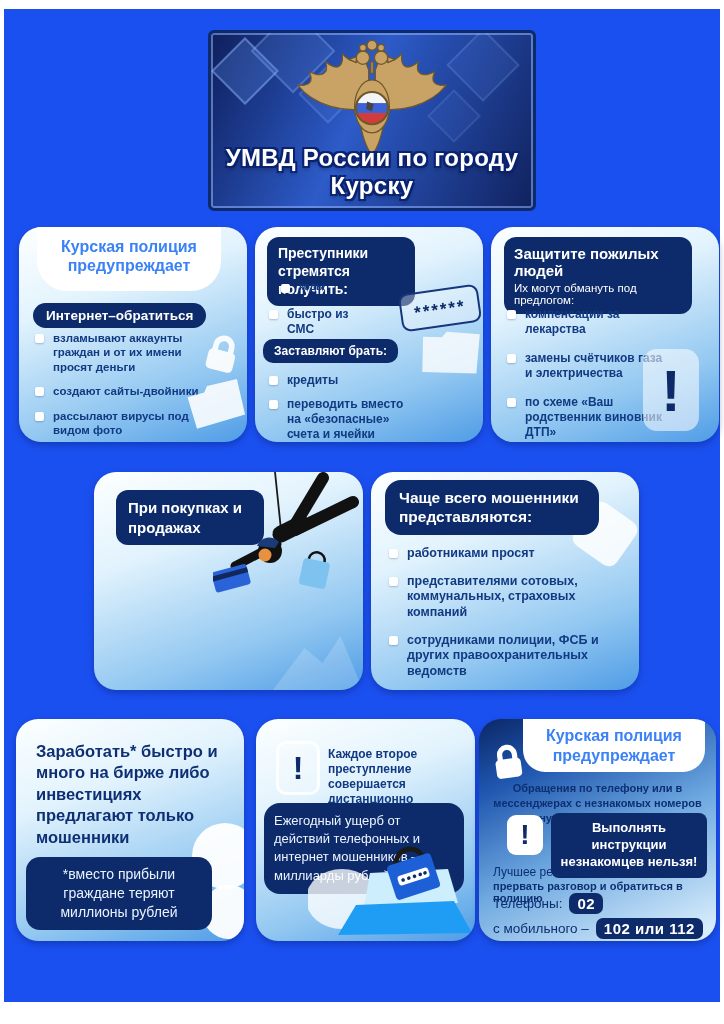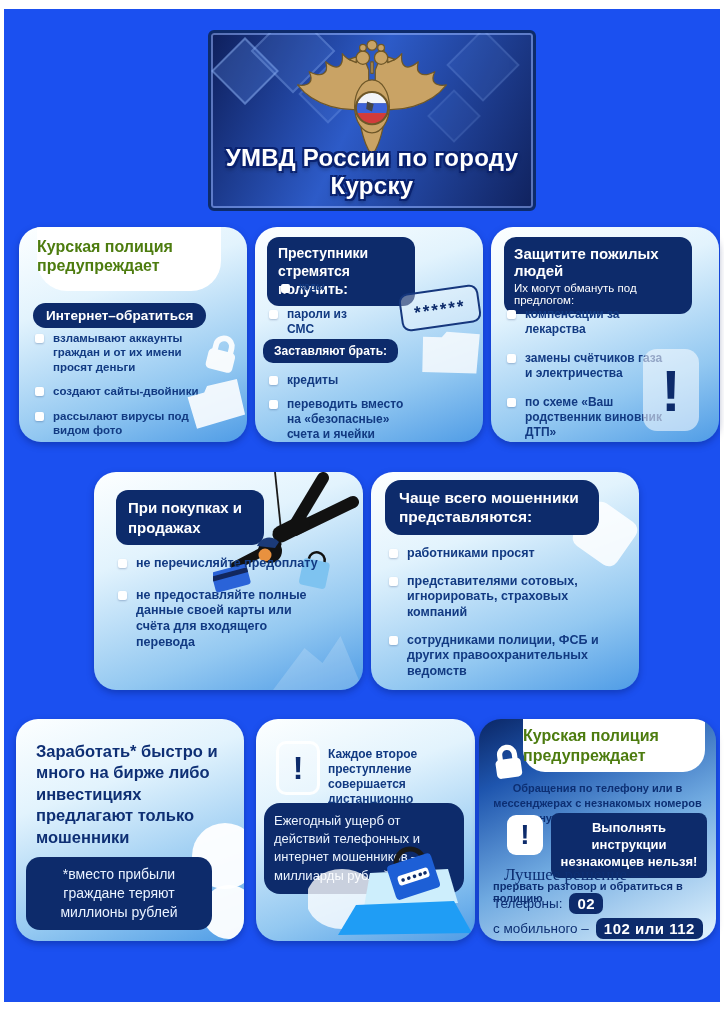--- a/index.html
+++ b/index.html
@@ -16,21 +16,21 @@
   
   .header-card{position:absolute;left:204px;top:21px;width:322px;height:175px;border-radius:6px;
         background:linear-gradient(115deg,#0e1f5c 0%,#2d5bc8 45%,#10225e 100%);
         border:3px solid #0d2b6b;box-shadow:inset 0 0 0 2px rgba(150,180,255,.55);overflow:hidden;}
   .cube{position:absolute;border:2px solid rgba(160,195,255,.4);background:rgba(95,140,230,.28);transform:rotate(45deg);}
   .header-title{position:absolute;left:0;right:0;bottom:8px;text-align:center;color:#fff;font-weight:bold;
         font-size:24px;letter-spacing:.3px;
         text-shadow:-2px -2px 0 #0a2270,2px -2px 0 #0a2270,-2px 2px 0 #0a2270,2px 2px 0 #0a2270,0 3px 4px rgba(0,0,0,.45);}
   .eagle{position:absolute;left:50%;top:4px;transform:translateX(-50%);}
   
-  .tab{position:absolute;background:#fff;border-radius:0 0 30px 30px;text-align:left;color:#4d7c0f;font-weight:bold;}
+  .tab{position:absolute;background:#fff;border-radius:0 0 30px 30px;text-align:center;color:#3b82f6;font-weight:bold;}
   .pill,.nbadge{background:var(--navy);color:#fff;font-weight:bold;display:inline-block;}
   .row{display:flex;align-items:flex-start;}
   .sq{flex:none;width:9px;height:9px;border-radius:2px;background:#fff;margin:3px 9px 0 0;box-shadow:0 1px 2px rgba(0,30,90,.25);}
   .btxt{color:var(--text-navy);font-weight:bold;line-height:1.25;}
   .list{position:absolute;display:flex;flex-direction:column;}
   .excl{position:absolute;display:flex;align-items:center;justify-content:center;color:var(--navy);font-weight:bold;}
   .deco{position:absolute;}
   
   .c1{left:15px;top:218px;width:228px;height:215px;}
   .c1 .tab{left:18px;top:0;width:184px;height:64px;font-size:16px;line-height:1.2;padding-top:10px;box-sizing:border-box;}
@@ -79,21 +79,21 @@
   .c7 .fact{position:absolute;left:72px;top:28px;width:142px;font-size:12px;}
   .c7 .nbadge{position:absolute;left:8px;top:84px;width:200px;padding:9px 10px;border-radius:16px;font-size:13px;font-weight:normal;
               color:#ecf4ff;line-height:1.4;box-sizing:border-box;}
   
   .c8{left:475px;top:710px;width:237px;height:222px;
       background:linear-gradient(155deg,#0b2766 0%,#1e55ae 22%,#6fa9e0 55%,#d9eefc 96%);}
   .c8 .tab{left:44px;top:0;width:182px;height:53px;border-radius:0 0 22px 22px;font-size:16px;line-height:1.25;padding-top:7px;box-sizing:border-box;}
   .c8 .warn{position:absolute;left:8px;top:62px;width:221px;text-align:center;font-size:11px;color:#0d2f73;font-weight:bold;line-height:1.35;}
   .c8 .excl{left:28px;top:96px;width:36px;height:40px;background:#fff;border-radius:9px;font-size:28px;}
   .c8 .instr{position:absolute;left:72px;top:94px;width:156px;padding:7px 8px;border-radius:8px;font-size:13px;text-align:center;line-height:1.3;box-sizing:border-box;}
-  .c8 .sol1{position:absolute;left:25px;top:146px;font-size:17px;color:#0d2f73;font-family:Liberation Serif, serif;}
+  .c8 .sol1{position:absolute;left:14px;top:146px;font-size:12px;color:#0d2f73;}
   .c8 .sol2{position:absolute;left:14px;top:161px;width:216px;font-size:11px;color:#0d2f73;font-weight:bold;}
   .phone-row{position:absolute;left:14px;display:flex;align-items:center;gap:7px;color:#0d2f73;font-size:13.5px;}
   .pr1{top:174px;} .pr2{top:199px;}
   .phone-badge{background:var(--navy);color:#fff;font-weight:bold;font-size:15px;padding:2px 8px;border-radius:7px;letter-spacing:.5px;}
 </style>
 </head>
 <body>
 
 <div class="page">
   <div class="poster-bg">
@@ -160,21 +160,21 @@
     </section>
 
     <section class="card c2">
       <span class="nbadge nb1">Преступники стремятся получить:</span>
       <div class="row r1">
           <span class="sq"></span>
           <span class="btxt">коды</span>
         </div>
       <div class="row r2">
           <span class="sq"></span>
-          <span class="btxt">пароли из СМС</span>
+          <span class="btxt">быстро из СМС</span>
         </div>
       <div class="pwbox">
           <span>******</span>
         </div>
       <span class="nbadge nb2">Заставляют брать:</span>
       <div class="row r3">
           <span class="sq"></span>
           <span class="btxt">кредиты</span>
         </div>
       <div class="row r4">
@@ -223,44 +223,34 @@
         <g transform="rotate(-15 17 106)">
           <rect x="0" y="96" width="36" height="21" rx="3" fill="#2a63d8"></rect>
           <rect x="0" y="100" width="36" height="5" fill="#12275e"></rect>
         </g>
         <g transform="rotate(12 101 101)">
           <rect x="88" y="88" width="27" height="27" rx="4" fill="#7ec3f0"></rect>
           <path d="M93,88 a8,8 0 0 1 16,0" fill="none" stroke="#111" stroke-width="2.5"></path>
         </g>
       </svg>
       <span class="nbadge">При покупках и продажах</span>
-      <div class="list">
-        <div class="row">
-            <span class="sq"></span>
-            <span class="btxt">не перечисляйте предоплату</span>
-          </div>
-        <div class="row">
-            <span class="sq"></span>
-            <span class="btxt">не предоставляйте полные данные своей карты или счёта для входящего перевода</span>
-          </div>
-      </div>
       <div class="mount"></div>
     </section>
 
     <section class="card c5">
       <div class="deco diamond"></div>
       <span class="nbadge">Чаще всего мошенники представляются:</span>
       <div class="list">
         <div class="row">
             <span class="sq"></span>
             <span class="btxt">работниками просят</span>
           </div>
         <div class="row">
             <span class="sq"></span>
-            <span class="btxt">представителями сотовых, игнорировать, страховых компаний</span>
+            <span class="btxt">представителями сотовых, коммунальных, страховых компаний</span>
           </div>
         <div class="row">
             <span class="sq"></span>
             <span class="btxt">сотрудниками полиции, ФСБ и других правоохранительных ведомств</span>
           </div>
       </div>
     </section>
 
     <section class="card c6">
       <div class="deco circle" style="left:176px;top:104px;width:66px;height:66px;"></div>

